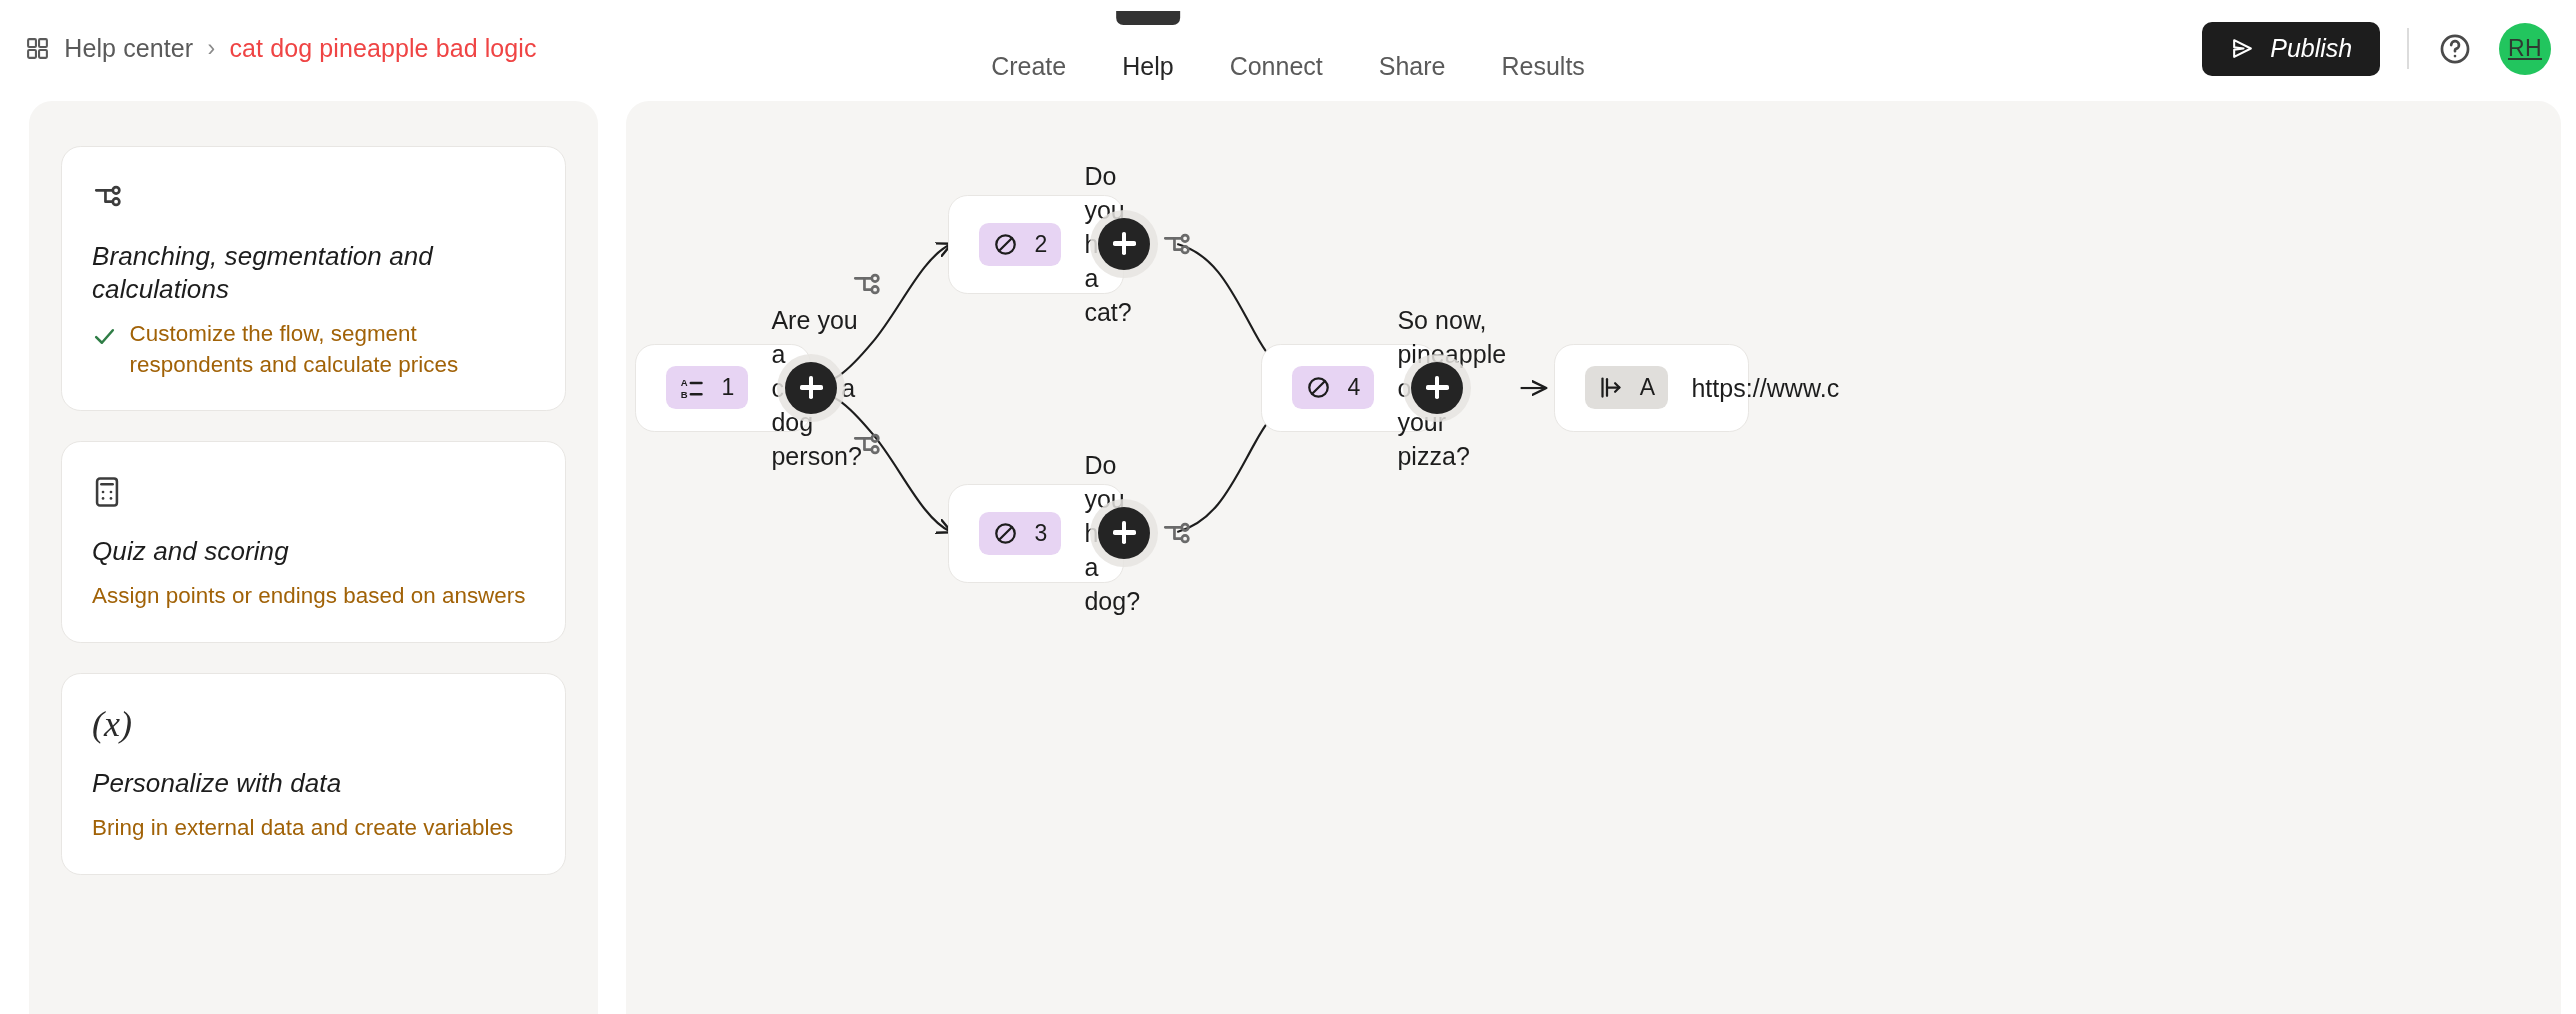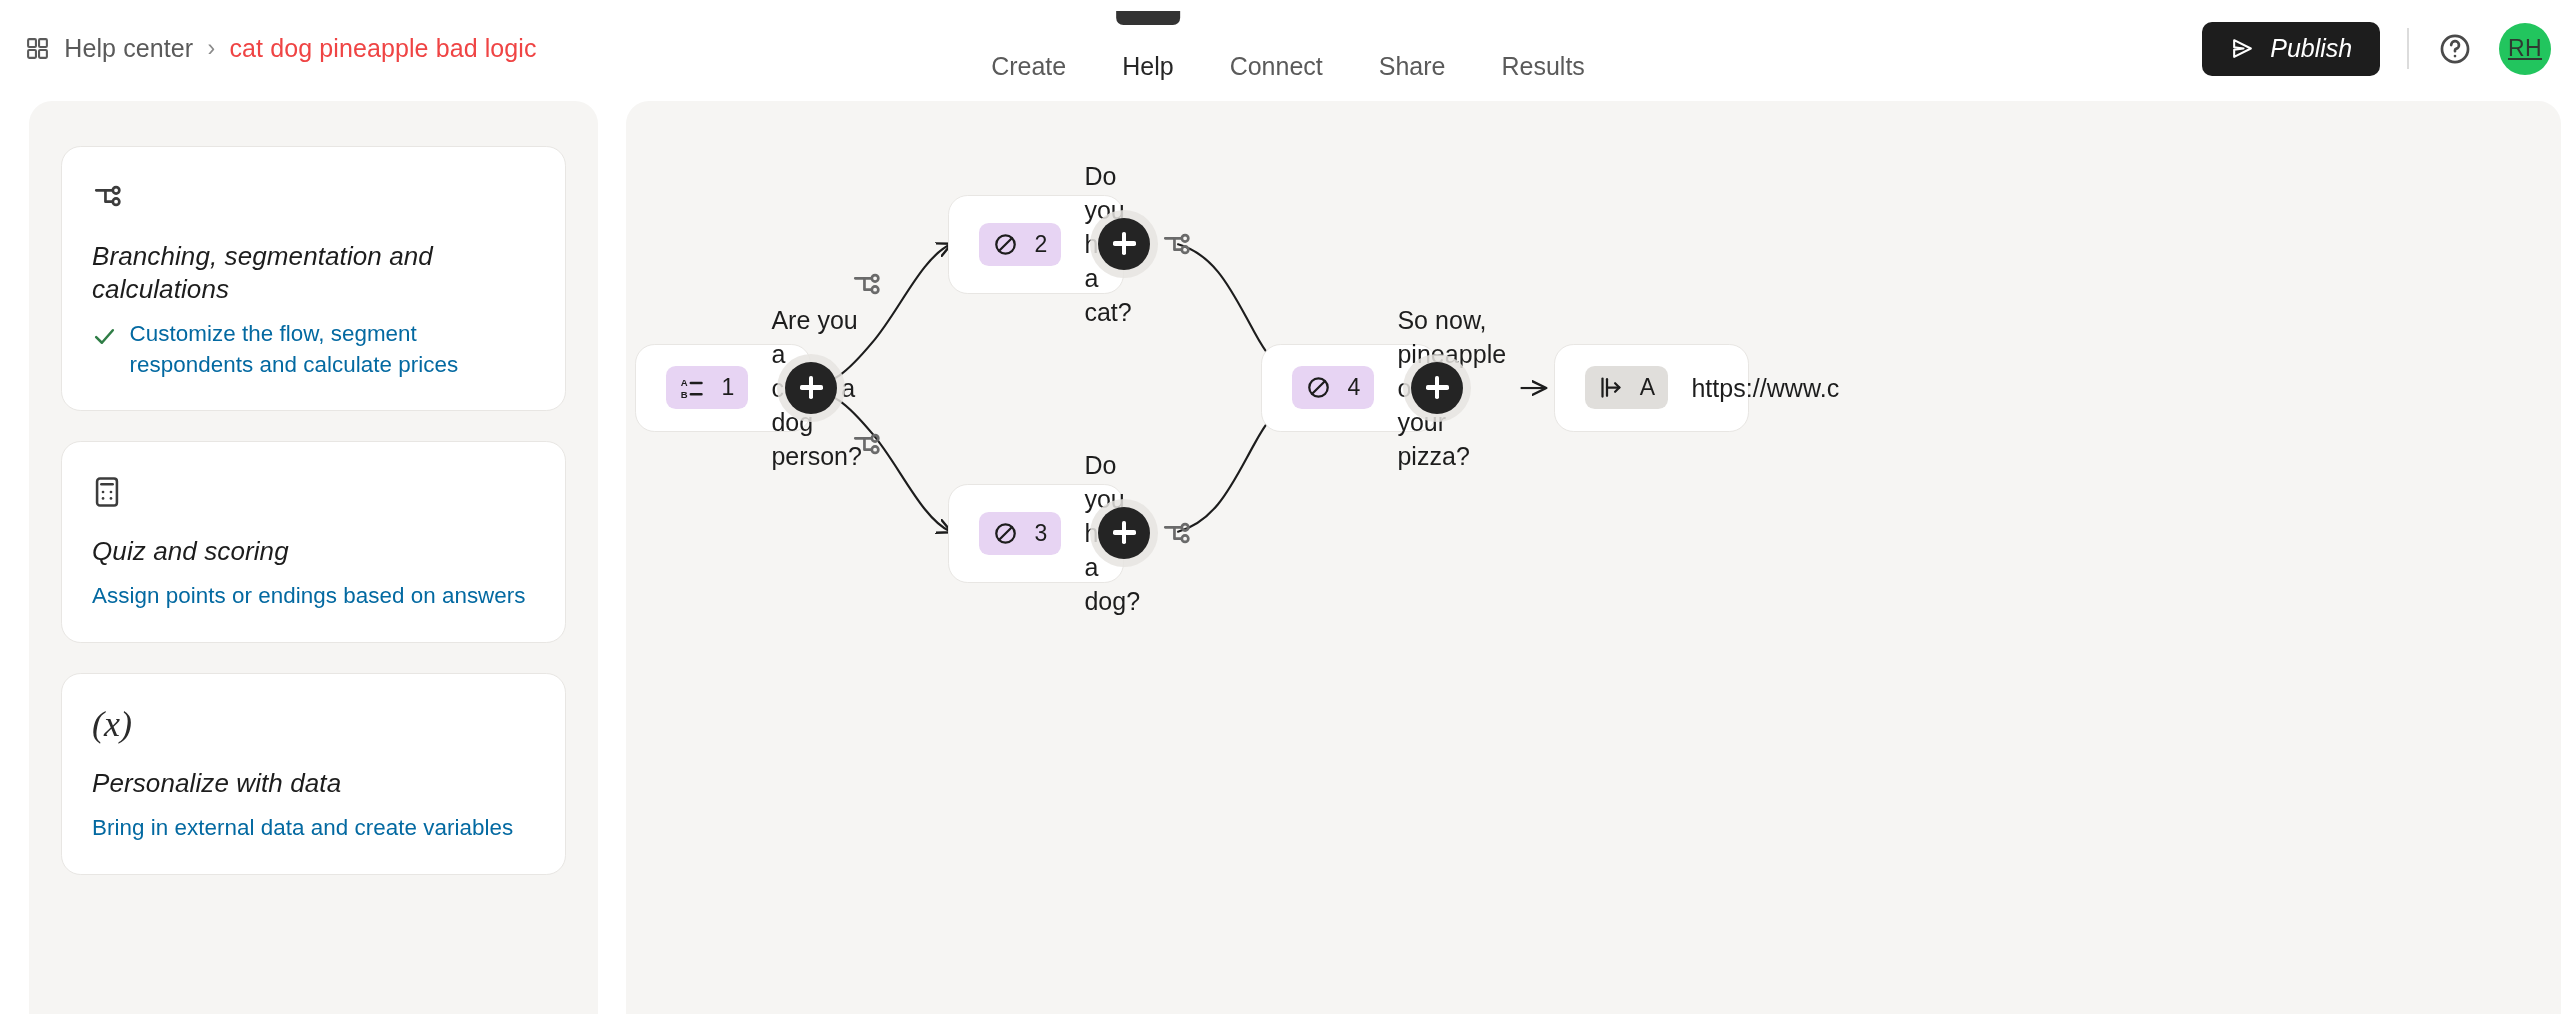--- a/index.html
+++ b/index.html
@@ -117,21 +117,21 @@
   }
   .card-icon { height: 41px; margin-bottom: 23px; display: flex; align-items: center; }
   .card-icon svg { display: block; }
   .card-title {
     font-size: 26px; color: #1d1d1d; line-height: 1.28;
     margin-bottom: 12.5px; letter-spacing: 0.1px; font-style: italic;
   }
   .card-desc-row { display: flex; align-items: flex-start; gap: 12.5px; }
   .check-icon { width: 25px; height: 25px; flex: none; margin-top: 5.4px; }
   .card-desc {
-    font-size: 22.4px; color: #0369a1; line-height: 1.38; letter-spacing: 0.04px;
+    font-size: 22.4px; color: #a16207; line-height: 1.38; letter-spacing: 0.04px;
   }
   .var-glyph {
     font-family: "Liberation Serif", serif;
     font-size: 36px; color: #2b2b2b; font-style: italic;
     line-height: 1;
   }
 
   
   #canvas {
     position: absolute; left: 626px; top: 3.6px;

